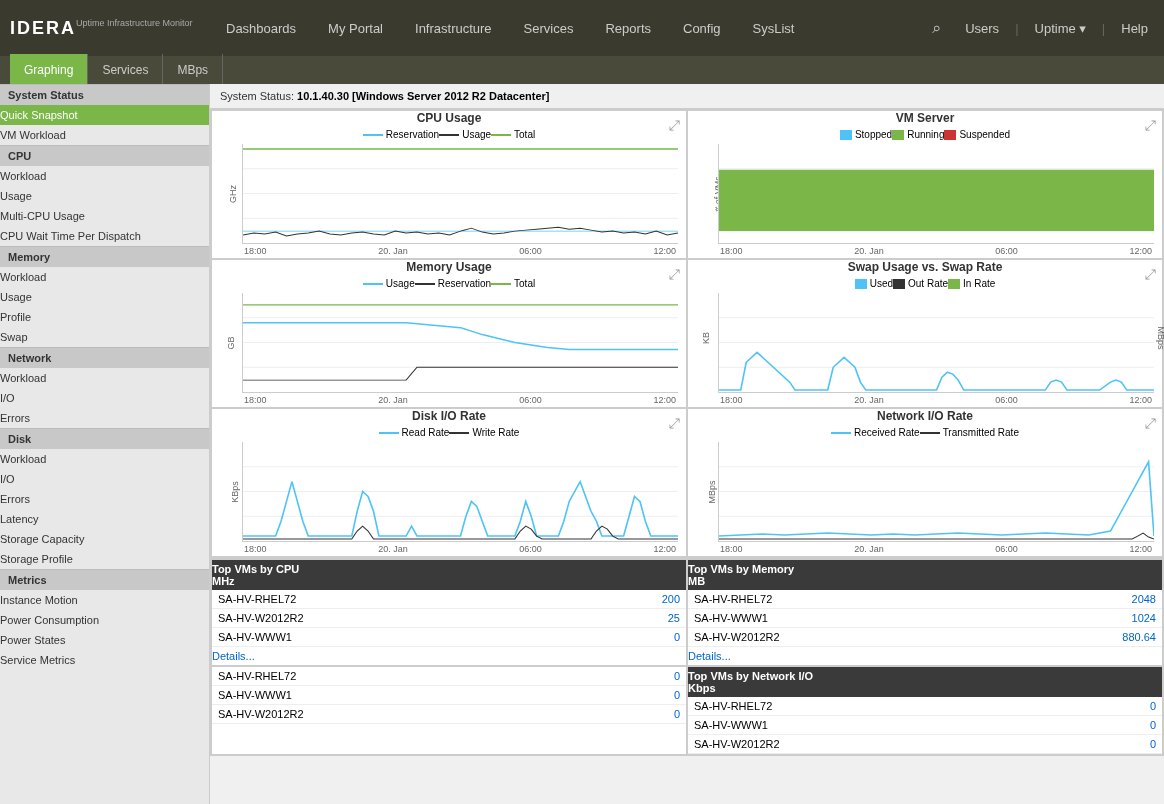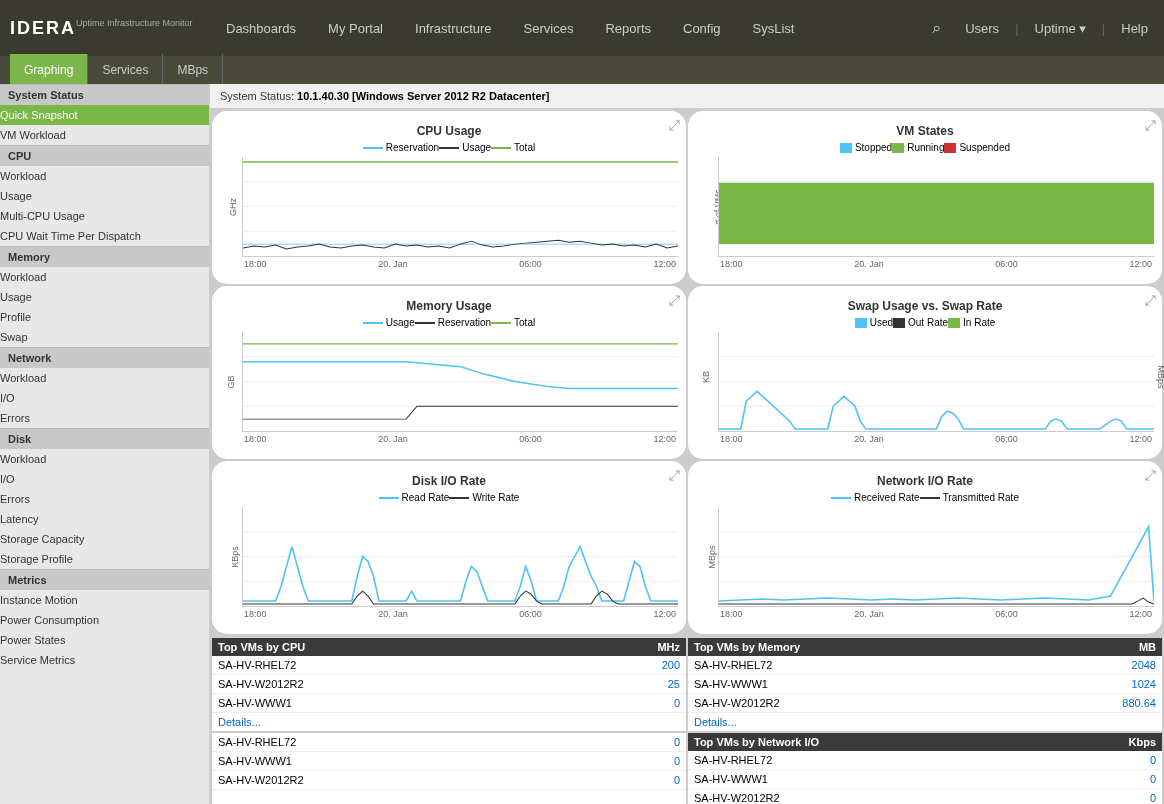--- a/index.html
+++ b/index.html
@@ -142,23 +142,22 @@
     #charts-grid {
       display: grid;
       grid-template-columns: 1fr 1fr;
       gap: 2px;
       padding: 2px;
       background: #ccc;
     }
 
     .chart-panel {
       background: white;
-      padding: 13px 8px;
+      padding: 0 8px;
       position: relative;
-      border-radius: 15px;
     }
 
     .chart-title {
       text-align: center;
       font-weight: bold;
       font-size: 12px;
       margin-bottom: 4px;
       color: #333;
     }
 
@@ -244,39 +243,40 @@
     .data-table {
       background: white;
       font-size: 11px;
     }
 
     .table-header-row {
       background: #3a3a3a;
       color: white;
       display: flex;
       justify-content: space-between;
-      padding: 3px 6px;
+      padding: 3px 0;
       font-weight: bold;
+      flex-direction: column;
     }
 
     .table-data-row {
       display: flex;
       justify-content: space-between;
       padding: 3px 6px;
       border-bottom: 1px solid #eee;
     }
 
     .table-data-row .value {
       color: #0066cc;
     }
 
     .table-link {
       color: #0066cc;
       cursor: pointer;
-      padding: 3px 6px;
+      padding: 3px 0;
     }
   </style>
 </head>
 <body>
 
 <div id="top-nav">
   <div id="logo-area">
     <span id="logo-title">IDERA</span>
     <span id="logo-subtitle">Uptime Infrastructure Monitor</span>
   </div>
@@ -395,21 +395,21 @@
               <span>18:00</span>
               <span>20. Jan</span>
               <span>06:00</span>
               <span>12:00</span>
             </div>
           </div>
         </div>
       </div>
 
       <div class="chart-panel">
-        <div class="chart-title">VM States</div>
+        <div class="chart-title">VM Server</div>
         <span class="chart-expand-btn">⤢</span>
         <div class="chart-legend">
           <div class="legend-item">
             <span class="legend-box" style="background:#4fc3f7;"></span>
             <span>Stopped</span>
           </div>
           <div class="legend-item">
             <span class="legend-box" style="background:#7ab648;"></span>
             <span>Running</span>
           </div>

